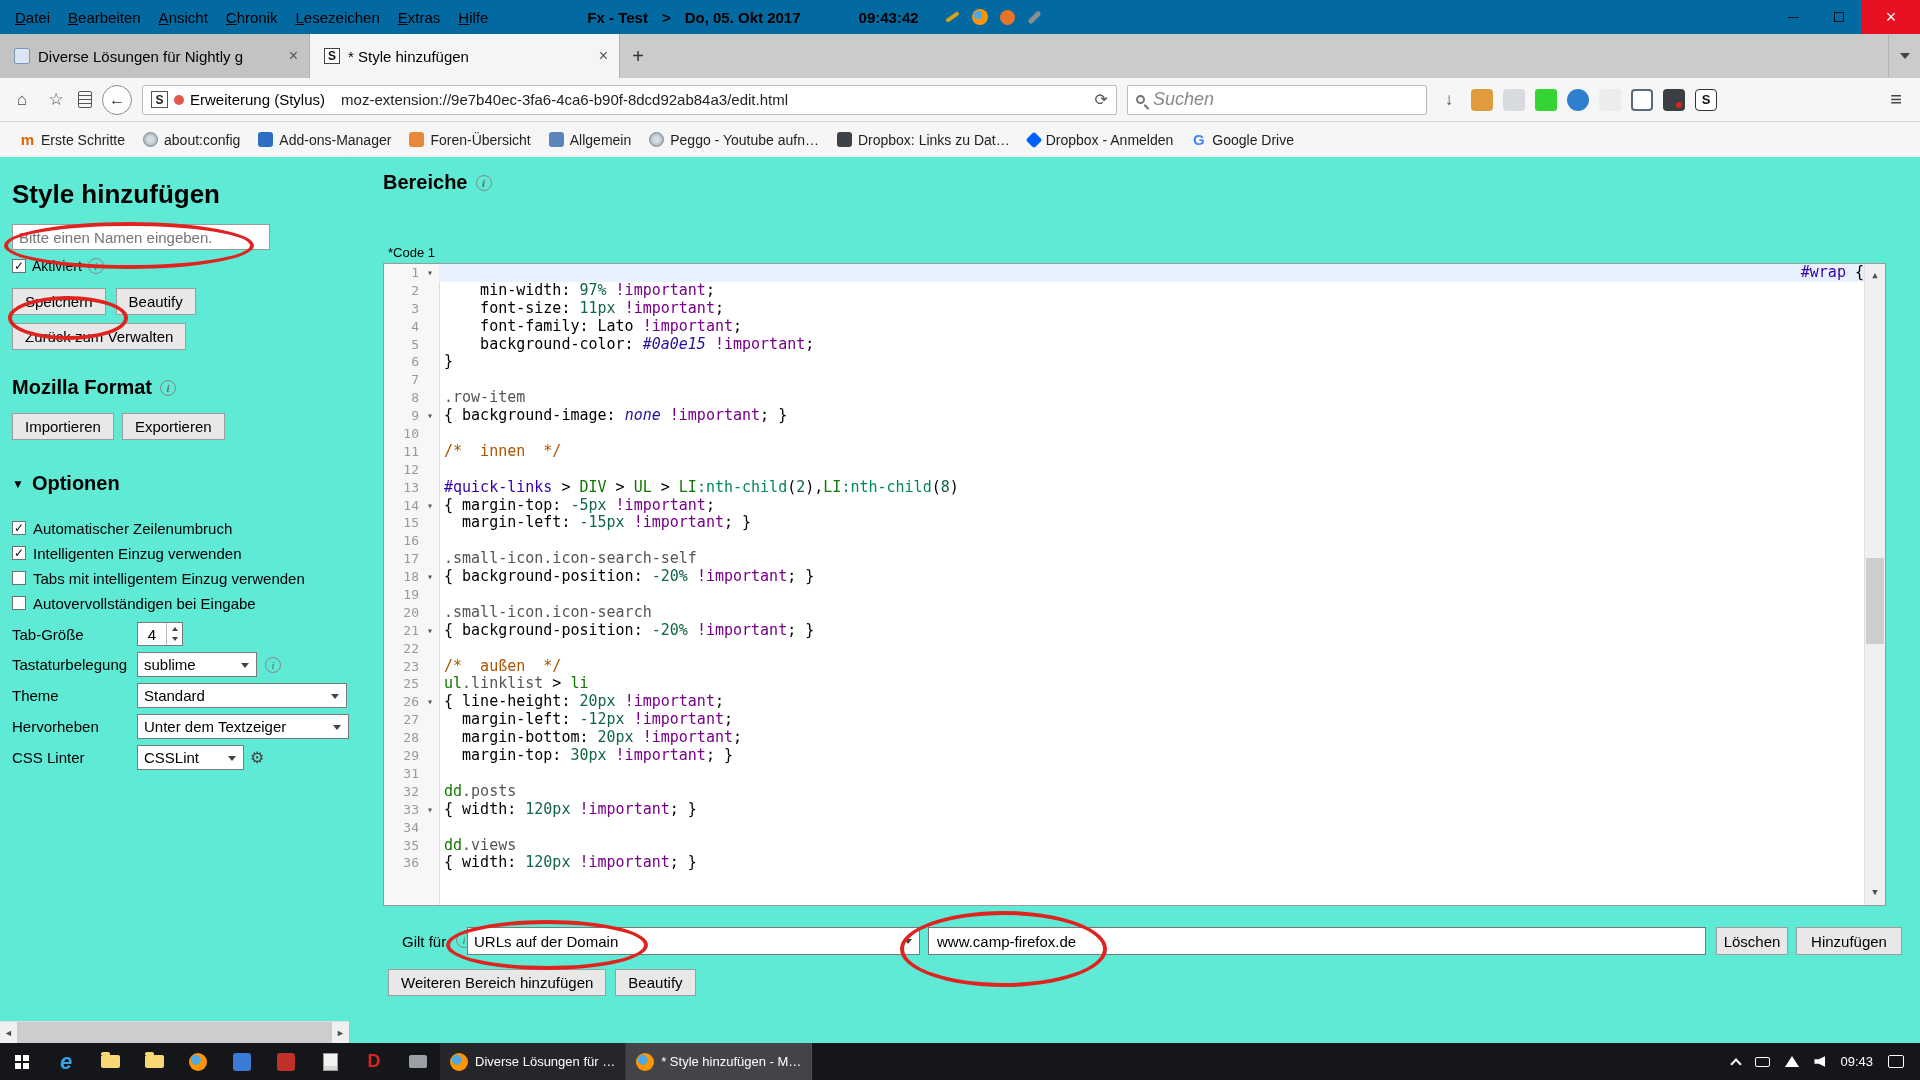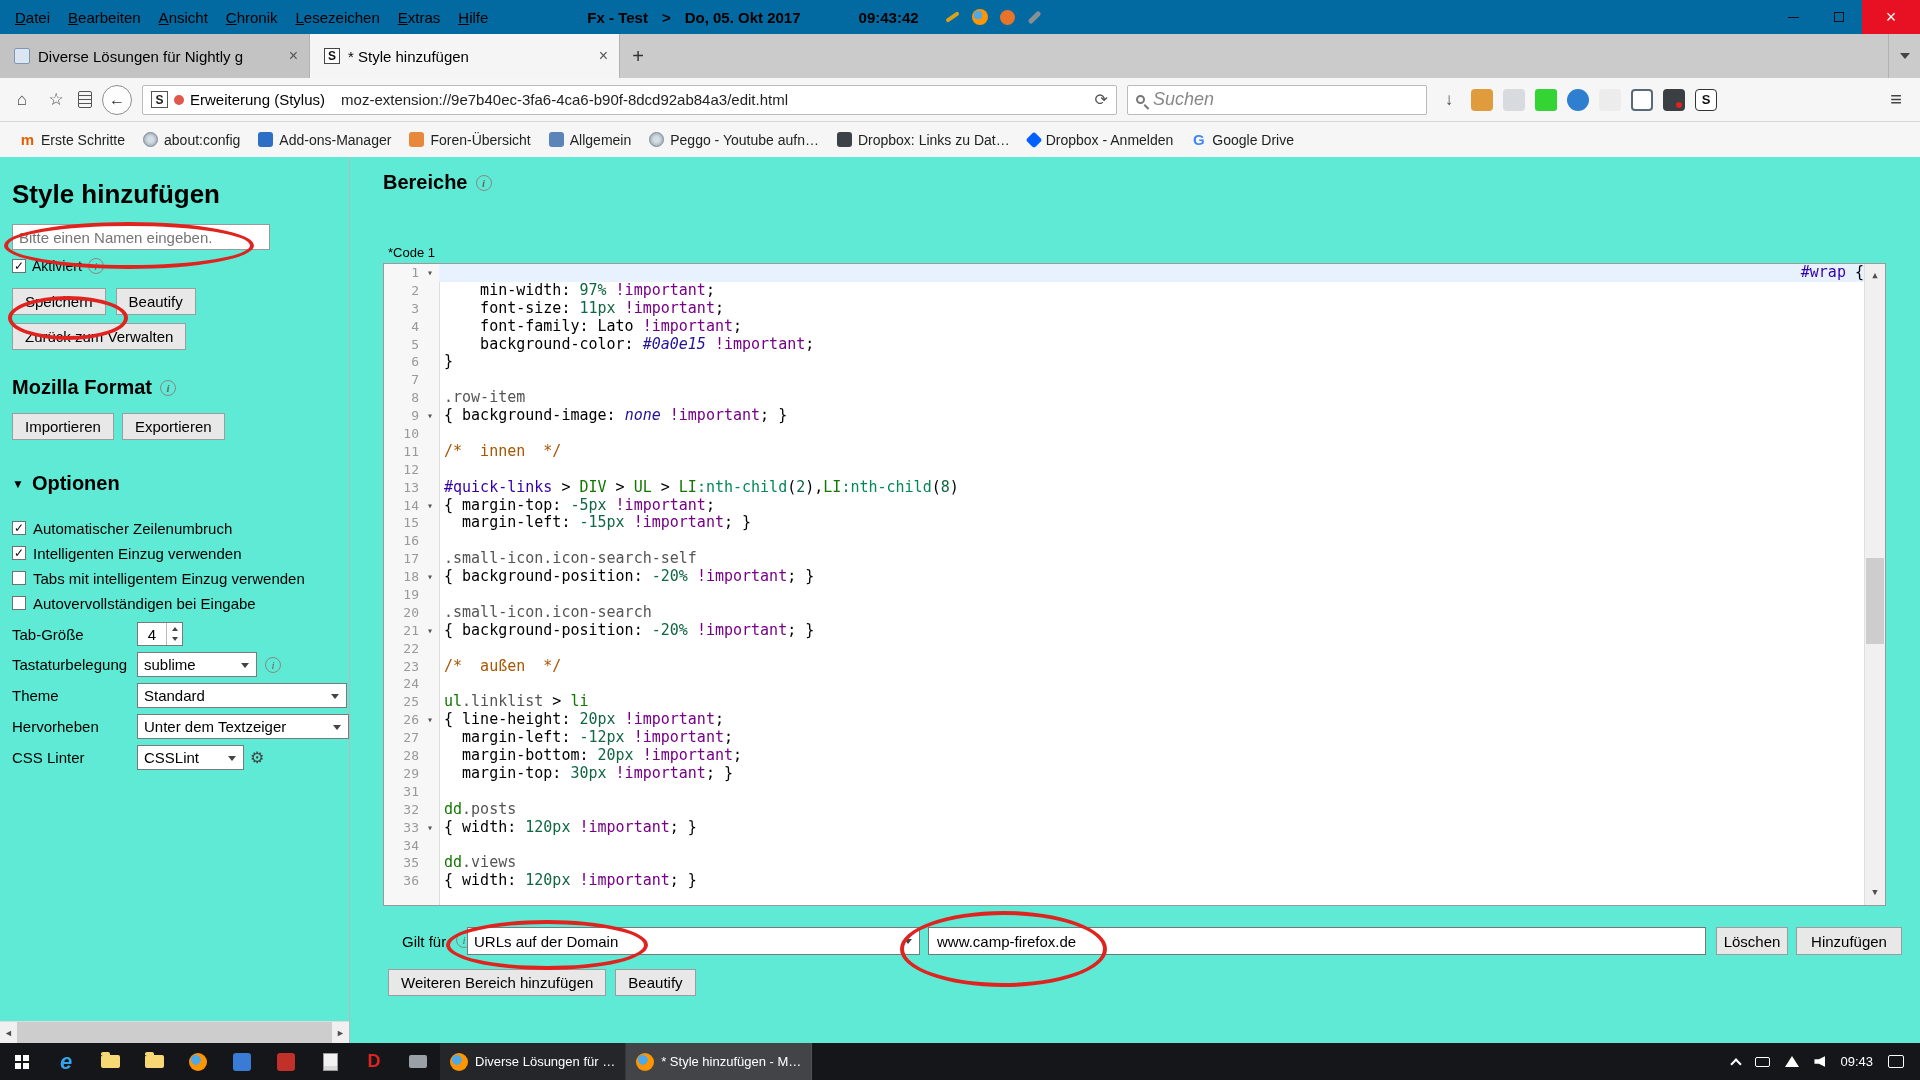--- a/index.html
+++ b/index.html
@@ -463,21 +463,20 @@
             <div class="cm-line"><span class="ln">14</span><span class="fold-m">▾</span><span class="code"><span class="tok-pl">{ margin-top: </span><span class="tok-nu">-5px</span><span class="tok-pl"> </span><span class="tok-kw">!important</span><span class="tok-pl">;</span></span></div>
             <div class="cm-line"><span class="ln">15</span><span class="fold-m"></span><span class="code"><span class="tok-pl">  margin-left: </span><span class="tok-nu">-15px</span><span class="tok-pl"> </span><span class="tok-kw">!important</span><span class="tok-pl">; }</span></span></div>
             <div class="cm-line"><span class="ln">16</span><span class="fold-m"></span><span class="code"></span></div>
             <div class="cm-line"><span class="ln">17</span><span class="fold-m"></span><span class="code"><span class="tok-ql">.small-icon.icon-search-self</span></span></div>
             <div class="cm-line"><span class="ln">18</span><span class="fold-m">▾</span><span class="code"><span class="tok-pl">{ background-position: </span><span class="tok-nu">-20%</span><span class="tok-pl"> </span><span class="tok-kw">!important</span><span class="tok-pl">; }</span></span></div>
             <div class="cm-line"><span class="ln">19</span><span class="fold-m"></span><span class="code"></span></div>
             <div class="cm-line"><span class="ln">20</span><span class="fold-m"></span><span class="code"><span class="tok-ql">.small-icon.icon-search</span></span></div>
             <div class="cm-line"><span class="ln">21</span><span class="fold-m">▾</span><span class="code"><span class="tok-pl">{ background-position: </span><span class="tok-nu">-20%</span><span class="tok-pl"> </span><span class="tok-kw">!important</span><span class="tok-pl">; }</span></span></div>
             <div class="cm-line"><span class="ln">22</span><span class="fold-m"></span><span class="code"></span></div>
             <div class="cm-line"><span class="ln">23</span><span class="fold-m"></span><span class="code"><span class="tok-cm">/*  außen  */</span></span></div>
-            <div class="cm-line"><span class="ln">24</span><span class="fold-m"></span><span class="code"></span></div>
             <div class="cm-line"><span class="ln">25</span><span class="fold-m"></span><span class="code"><span class="tok-tg">ul</span><span class="tok-ql">.linklist</span><span class="tok-pl"> &gt; </span><span class="tok-tg">li</span></span></div>
             <div class="cm-line"><span class="ln">26</span><span class="fold-m">▾</span><span class="code"><span class="tok-pl">{ line-height: </span><span class="tok-nu">20px</span><span class="tok-pl"> </span><span class="tok-kw">!important</span><span class="tok-pl">;</span></span></div>
             <div class="cm-line"><span class="ln">27</span><span class="fold-m"></span><span class="code"><span class="tok-pl">  margin-left: </span><span class="tok-nu">-12px</span><span class="tok-pl"> </span><span class="tok-kw">!important</span><span class="tok-pl">;</span></span></div>
             <div class="cm-line"><span class="ln">28</span><span class="fold-m"></span><span class="code"><span class="tok-pl">  margin-bottom: </span><span class="tok-nu">20px</span><span class="tok-pl"> </span><span class="tok-kw">!important</span><span class="tok-pl">;</span></span></div>
             <div class="cm-line"><span class="ln">29</span><span class="fold-m"></span><span class="code"><span class="tok-pl">  margin-top: </span><span class="tok-nu">30px</span><span class="tok-pl"> </span><span class="tok-kw">!important</span><span class="tok-pl">; }</span></span></div>
             <div class="cm-line"><span class="ln">31</span><span class="fold-m"></span><span class="code"></span></div>
             <div class="cm-line"><span class="ln">32</span><span class="fold-m"></span><span class="code"><span class="tok-tg">dd</span><span class="tok-ql">.posts</span></span></div>
             <div class="cm-line"><span class="ln">33</span><span class="fold-m">▾</span><span class="code"><span class="tok-pl">{ width: </span><span class="tok-nu">120px</span><span class="tok-pl"> </span><span class="tok-kw">!important</span><span class="tok-pl">; }</span></span></div>
             <div class="cm-line"><span class="ln">34</span><span class="fold-m"></span><span class="code"></span></div>
             <div class="cm-line"><span class="ln">35</span><span class="fold-m"></span><span class="code"><span class="tok-tg">dd</span><span class="tok-ql">.views</span></span></div>

